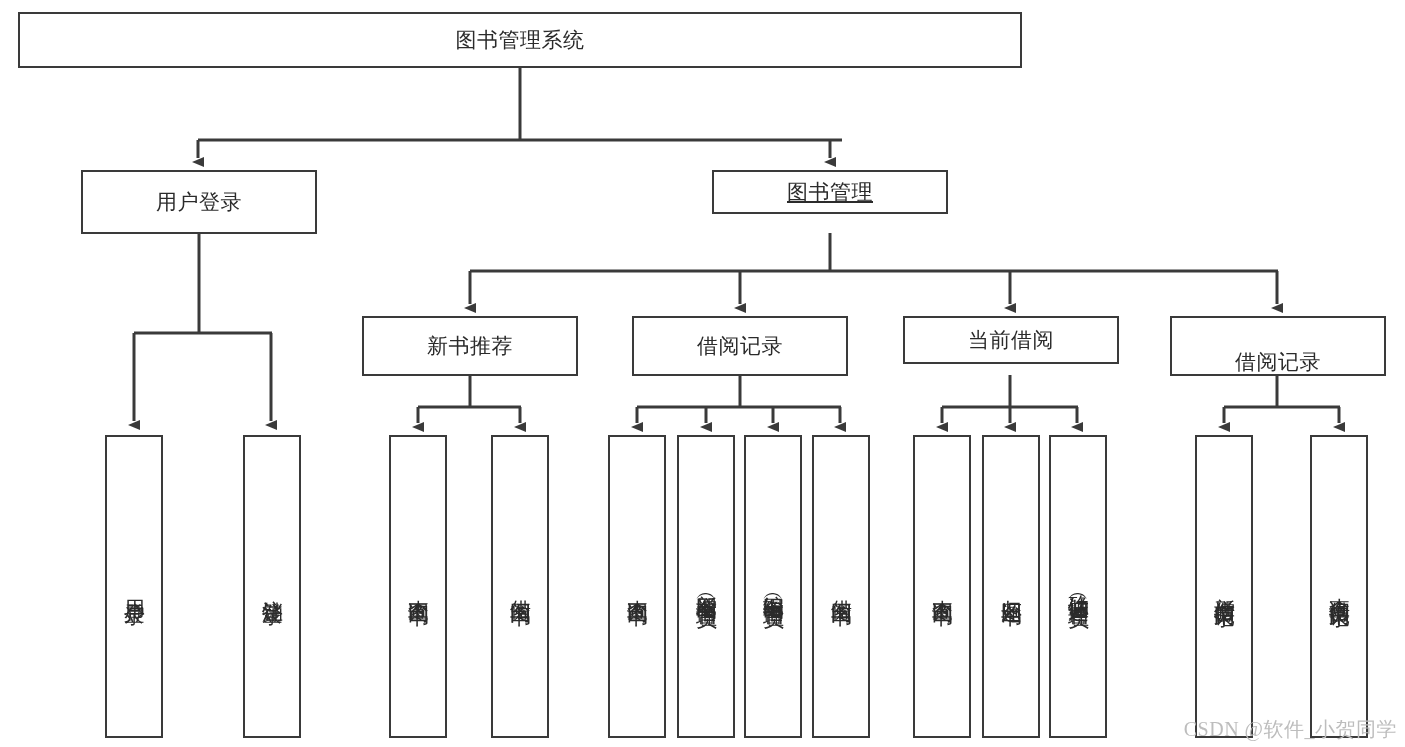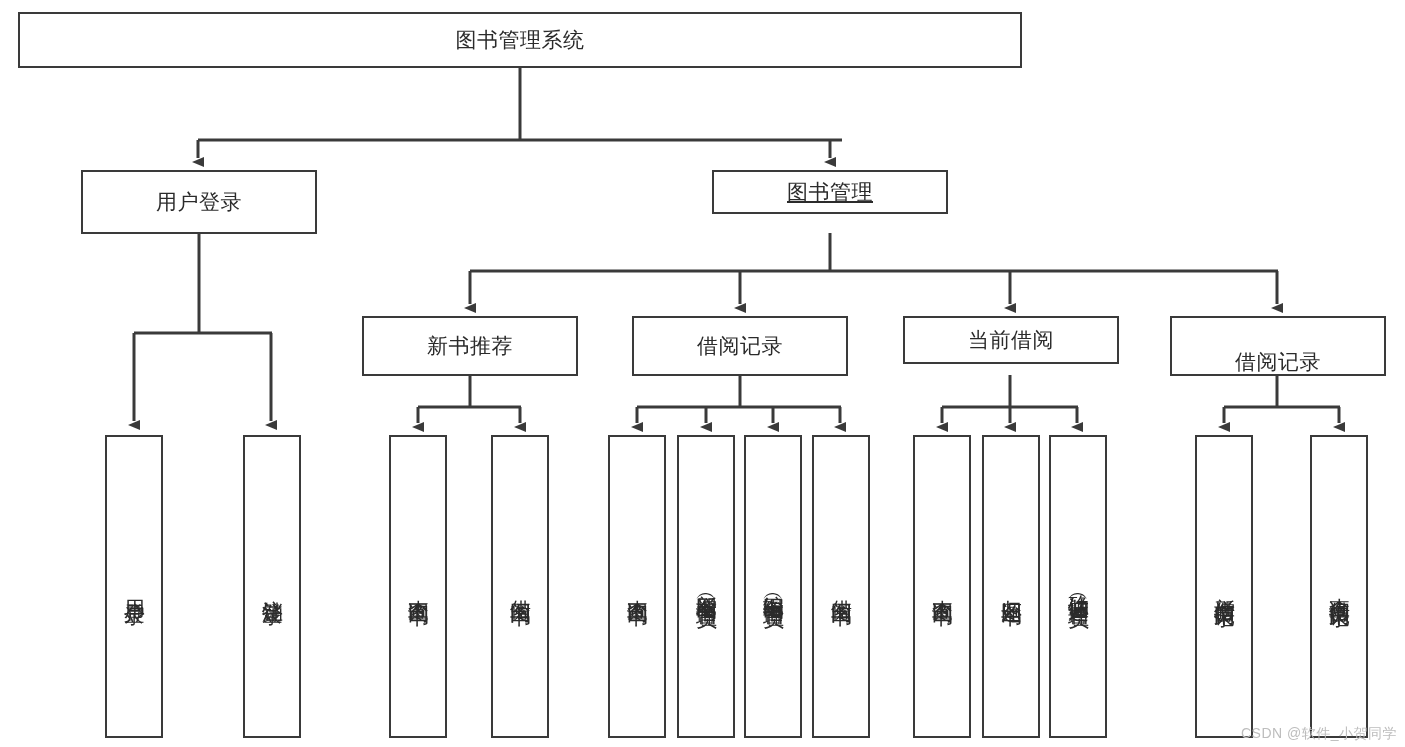--- a/index.html
+++ b/index.html
@@ -48,25 +48,25 @@
     text-orientation: upright;
     line-height: 1.18;
     letter-spacing: 2px;
     white-space: nowrap;
     text-align: center;
   }
   .watermark {
     position: absolute;
     right: 8px;
     bottom: 4px;
-    font-size: 14px;
+    font-size: 20px;
     color: #bdbdbd;
     letter-spacing: 0.5px;
     white-space: nowrap;
-    font-family: Liberation Sans, sans-serif;
+    font-family: Liberation Serif, serif;
   }
 </style>
 </head>
 <body>
 
 <div id="diagram-root">
 
   <svg class="edges" viewBox="0 0 1405 747">
     <defs>
       <marker id="arrow" markerWidth="10" markerHeight="12" refX="1" refY="6" orient="auto" markerUnits="userSpaceOnUse">

